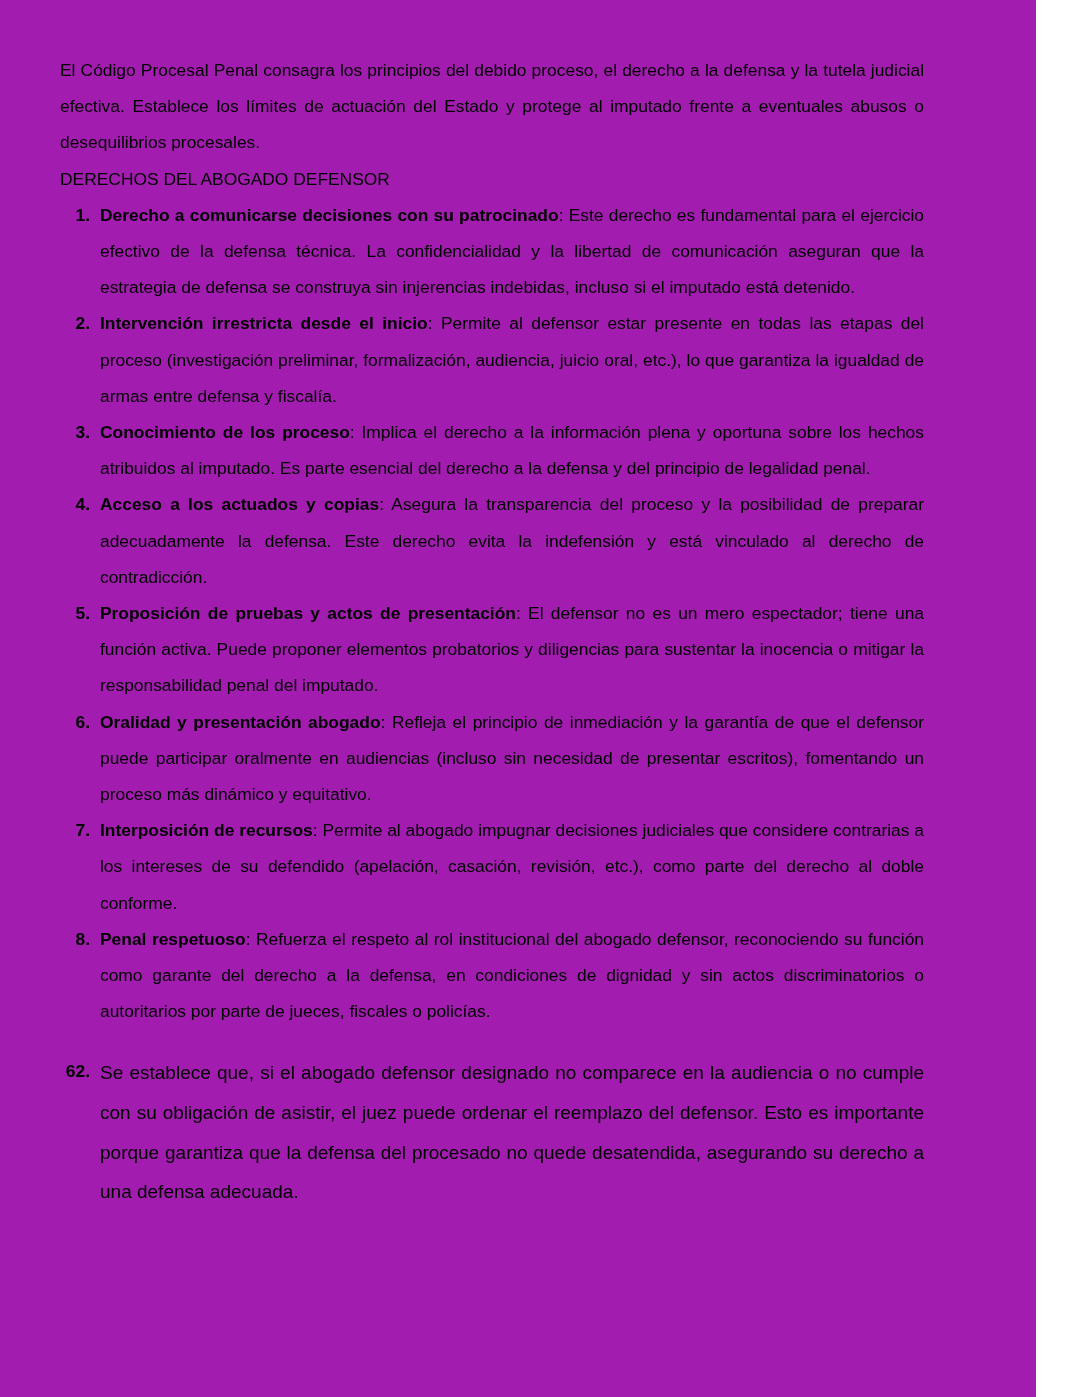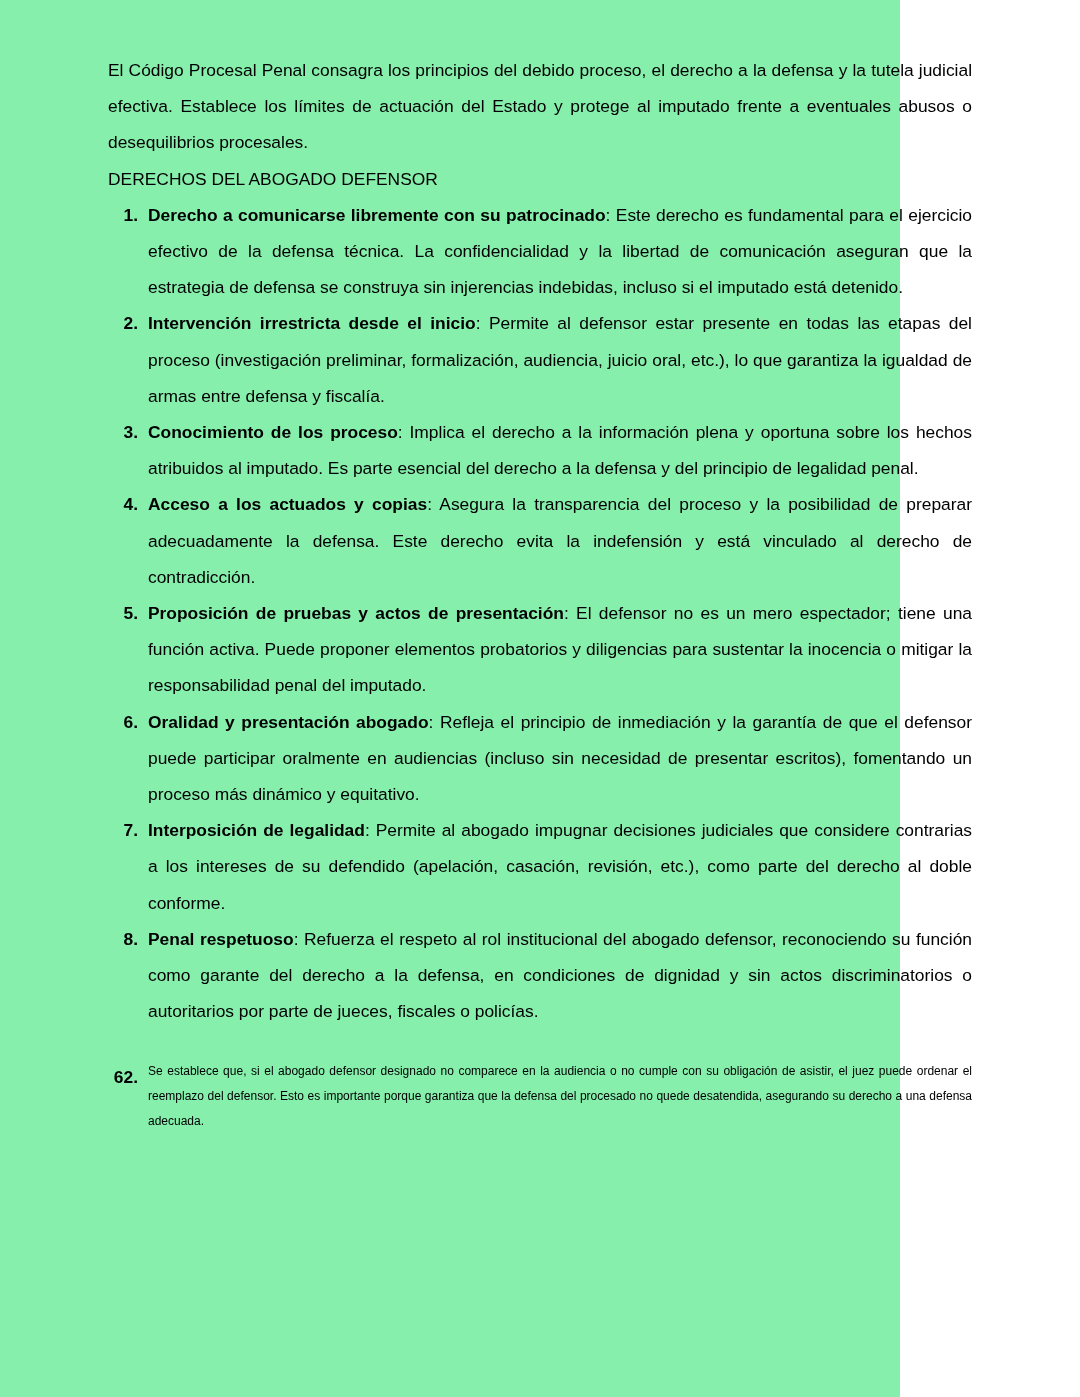--- a/index.html
+++ b/index.html
@@ -1,26 +1,26 @@
 <!DOCTYPE html>
 <html lang="es"><head>
 <meta charset="utf-8">
 <style>
   html, body {
     margin: 0;
     padding: 0;
     background: #ffffff;
   }
   .page {
-    width: 900px;
+    width: 1036px;
     height: 1397px;
-    background: #86efac;
+    background: #a21caf;
     position: relative;
     box-sizing: border-box;
-    padding: 52px 108px 0 108px;
+    padding: 52px 108px 0 60px;
     font-family: "Liberation Sans", sans-serif;
     color: #000000;
   }
   .doc-body {
     width: 864px;
   }
   p.para {
     margin: 0;
     font-size: 17.4px;
     line-height: 2.08;
@@ -56,78 +56,78 @@
     left: 0;
     top: 0;
     width: 30px;
     text-align: right;
     font-weight: bold;
   }
   .lead {
     font-weight: bold;
   }
   .qa-block {
-    margin-top: 30px;
+    margin-top: 24px;
     position: relative;
     padding-left: 40px;
   }
   .qa-question {
     position: relative;
     font-size: 17.4px;
     line-height: 2.08;
     font-weight: bold;
     text-align: left;
   }
   .qa-question .num {
     position: absolute;
     left: -40px;
     top: 0;
     width: 30px;
     text-align: right;
     font-weight: bold;
   }
   .qa-answer {
     margin: 0;
-    font-size: 12px;
+    font-size: 19px;
     line-height: 2.08;
     text-align: justify;
     text-justify: inter-word;
   }
 </style>
 </head>
 <body>
 
 <div class="page">
   <div class="doc-body">
 
     <p class="para intro">El Código Procesal Penal consagra los principios del debido proceso, el derecho a la defensa y la tutela judicial efectiva. Establece los límites de actuación del Estado y protege al imputado frente a eventuales abusos o desequilibrios procesales.</p>
 
     <p class="section-heading">DERECHOS DEL ABOGADO DEFENSOR</p>
 
     <ol class="rights-list">
       <li>
-        <span class="num">1.</span><span class="lead">Derecho a comunicarse libremente con su patrocinado</span><span>: Este derecho es fundamental para el ejercicio efectivo de la defensa técnica. La confidencialidad y la libertad de comunicación aseguran que la estrategia de defensa se construya sin injerencias indebidas, incluso si el imputado está detenido.</span>
+        <span class="num">1.</span><span class="lead">Derecho a comunicarse decisiones con su patrocinado</span><span>: Este derecho es fundamental para el ejercicio efectivo de la defensa técnica. La confidencialidad y la libertad de comunicación aseguran que la estrategia de defensa se construya sin injerencias indebidas, incluso si el imputado está detenido.</span>
       </li>
       <li>
         <span class="num">2.</span><span class="lead">Intervención irrestricta desde el inicio</span><span>: Permite al defensor estar presente en todas las etapas del proceso (investigación preliminar, formalización, audiencia, juicio oral, etc.), lo que garantiza la igualdad de armas entre defensa y fiscalía.</span>
       </li>
       <li>
         <span class="num">3.</span><span class="lead">Conocimiento de los proceso</span><span>: Implica el derecho a la información plena y oportuna sobre los hechos atribuidos al imputado. Es parte esencial del derecho a la defensa y del principio de legalidad penal.</span>
       </li>
       <li>
         <span class="num">4.</span><span class="lead">Acceso a los actuados y copias</span><span>: Asegura la transparencia del proceso y la posibilidad de preparar adecuadamente la defensa. Este derecho evita la indefensión y está vinculado al derecho de contradicción.</span>
       </li>
       <li>
         <span class="num">5.</span><span class="lead">Proposición de pruebas y actos de presentación</span><span>: El defensor no es un mero espectador; tiene una función activa. Puede proponer elementos probatorios y diligencias para sustentar la inocencia o mitigar la responsabilidad penal del imputado.</span>
       </li>
       <li>
         <span class="num">6.</span><span class="lead">Oralidad y presentación abogado</span><span>: Refleja el principio de inmediación y la garantía de que el defensor puede participar oralmente en audiencias (incluso sin necesidad de presentar escritos), fomentando un proceso más dinámico y equitativo.</span>
       </li>
       <li>
-        <span class="num">7.</span><span class="lead">Interposición de legalidad</span><span>: Permite al abogado impugnar decisiones judiciales que considere contrarias a los intereses de su defendido (apelación, casación, revisión, etc.), como parte del derecho al doble conforme.</span>
+        <span class="num">7.</span><span class="lead">Interposición de recursos</span><span>: Permite al abogado impugnar decisiones judiciales que considere contrarias a los intereses de su defendido (apelación, casación, revisión, etc.), como parte del derecho al doble conforme.</span>
       </li>
       <li>
         <span class="num">8.</span><span class="lead">Penal respetuoso</span><span>: Refuerza el respeto al rol institucional del abogado defensor, reconociendo su función como garante del derecho a la defensa, en condiciones de dignidad y sin actos discriminatorios o autoritarios por parte de jueces, fiscales o policías.</span>
       </li>
     </ol>
 
     <div class="qa-block">
       <div class="qa-question">
         <span class="num">62.</span>
       </div>

